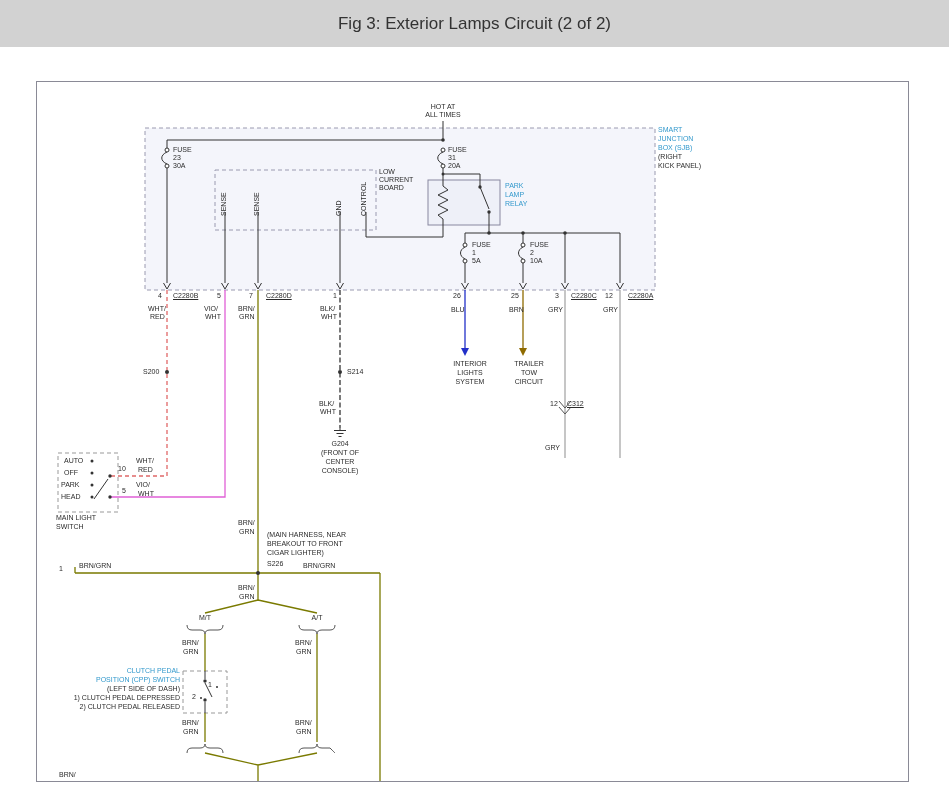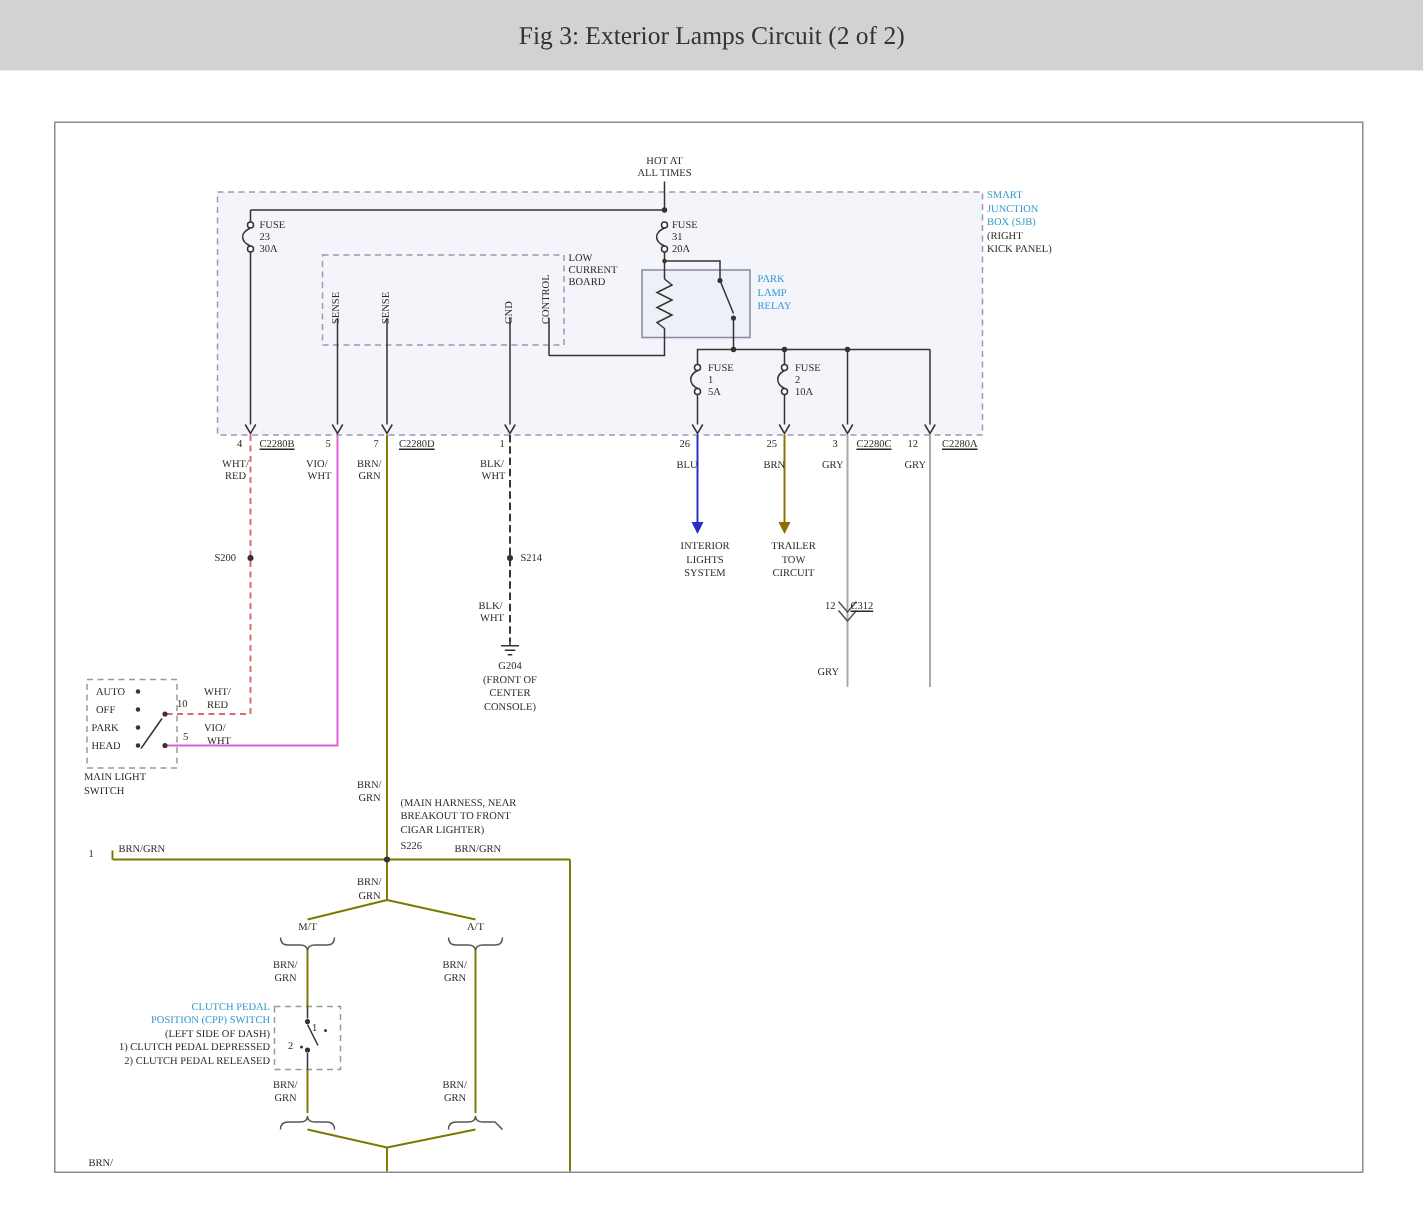--- a/index.html
+++ b/index.html
@@ -1,16 +1,16 @@
 <!DOCTYPE html>
 <html><head>
 <meta charset="utf-8">
 <style>
   html,body{margin:0;padding:0;background:#fff;}
-  #page{position:relative;width:949px;height:810px;background:#fff;overflow:hidden;font-family:Liberation Serif, serif;}
+  #page{position:relative;width:949px;height:810px;background:#fff;overflow:hidden;font-family:Liberation Sans, sans-serif;}
   .title-bar{position:absolute;left:0;top:0;width:949px;height:47px;background:#d2d2d2;display:flex;align-items:center;justify-content:center;}
   .title-text{font-size:17px;color:#333;}
   .canvas{position:absolute;left:36px;top:81px;width:871px;height:699px;border:1px solid #8a8a96;background:#fff;}
   svg{position:absolute;left:0;top:0;}
   .lb{position:absolute;font-size:7px;line-height:8px;color:#2b2b2b;white-space:nowrap;}
   .ct{transform:translateX(-50%);}
   .ra{transform:translateX(-100%);}
   .bl{color:#3399cc;}
   .un{text-decoration:underline;}
   .rot{transform:rotate(-90deg);transform-origin:0 100%;}

